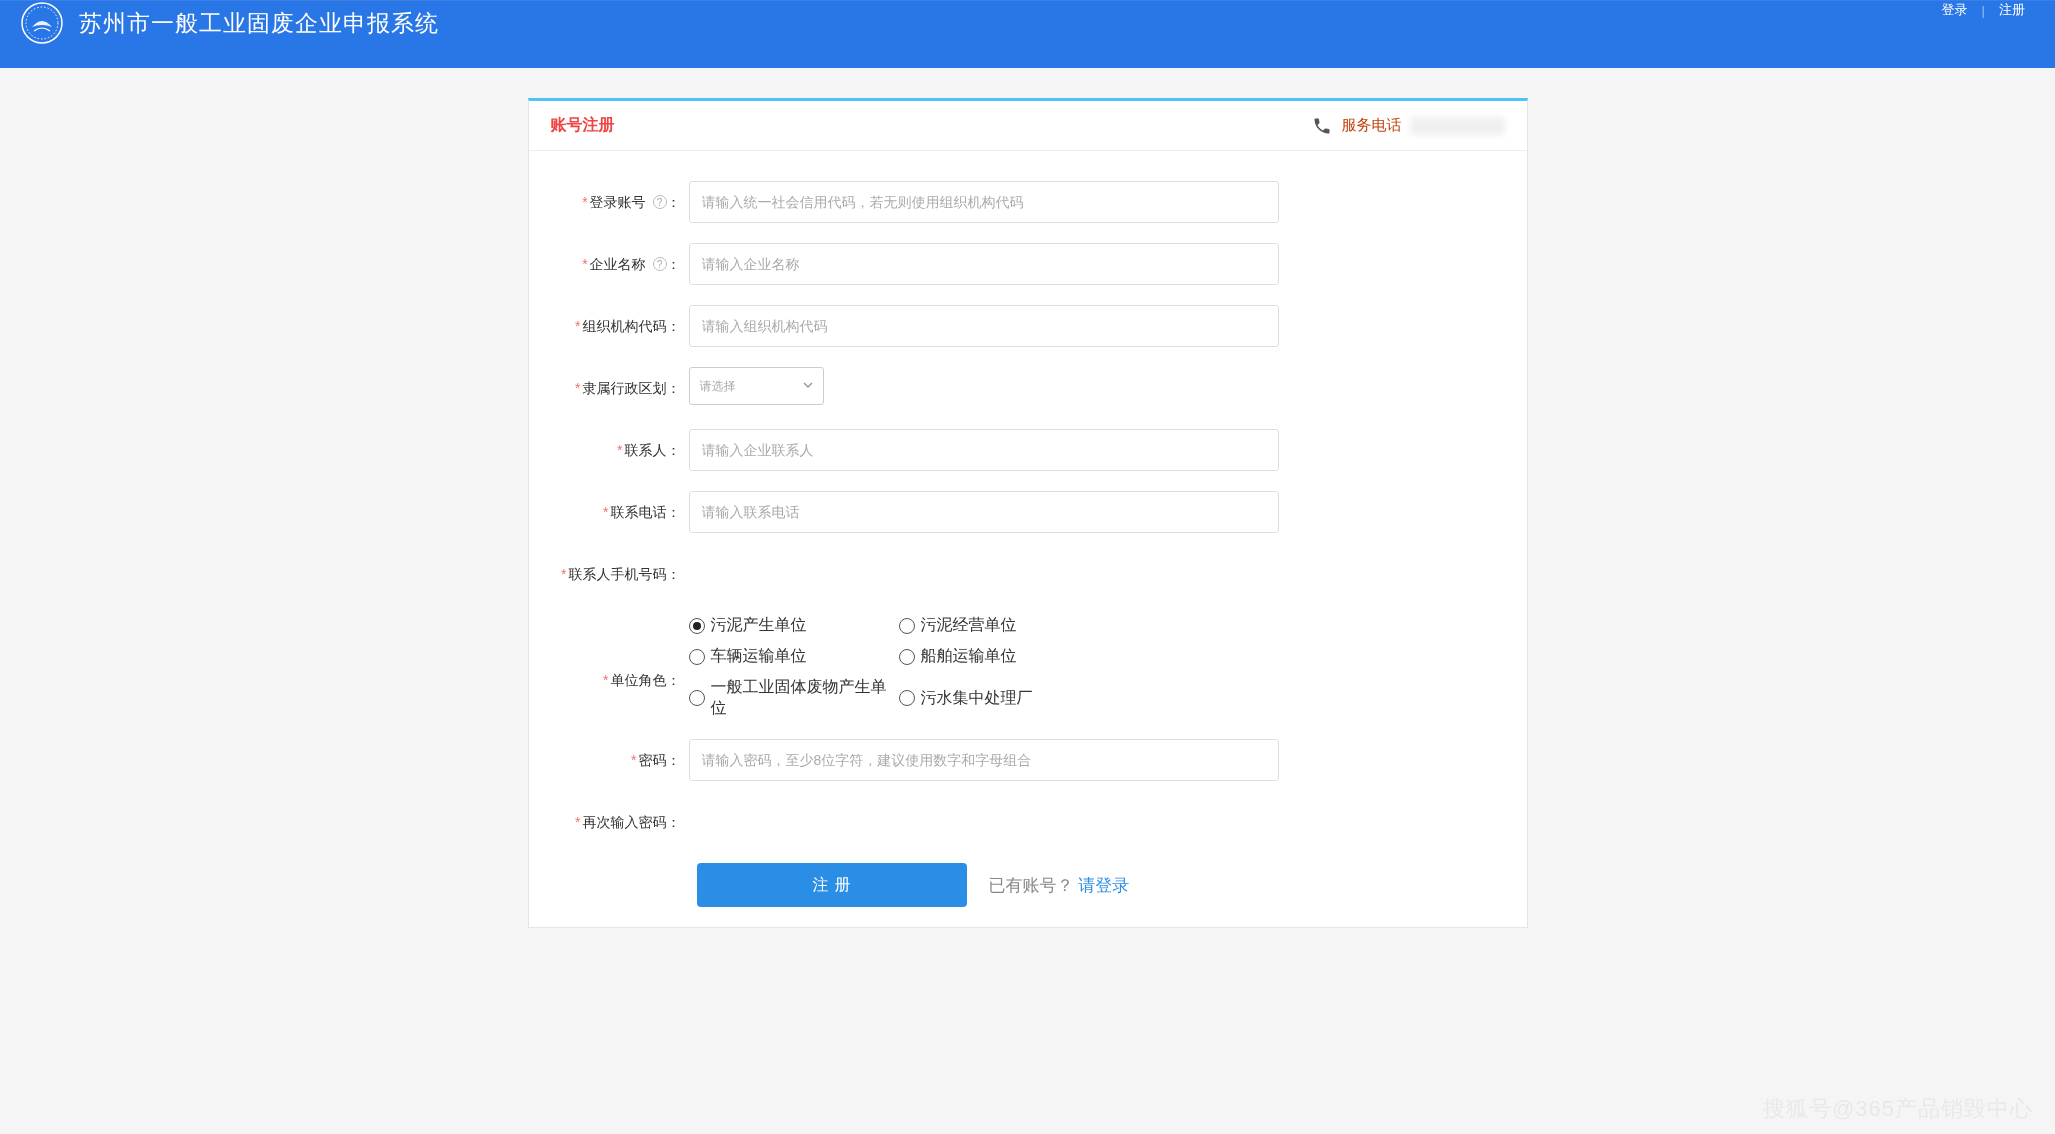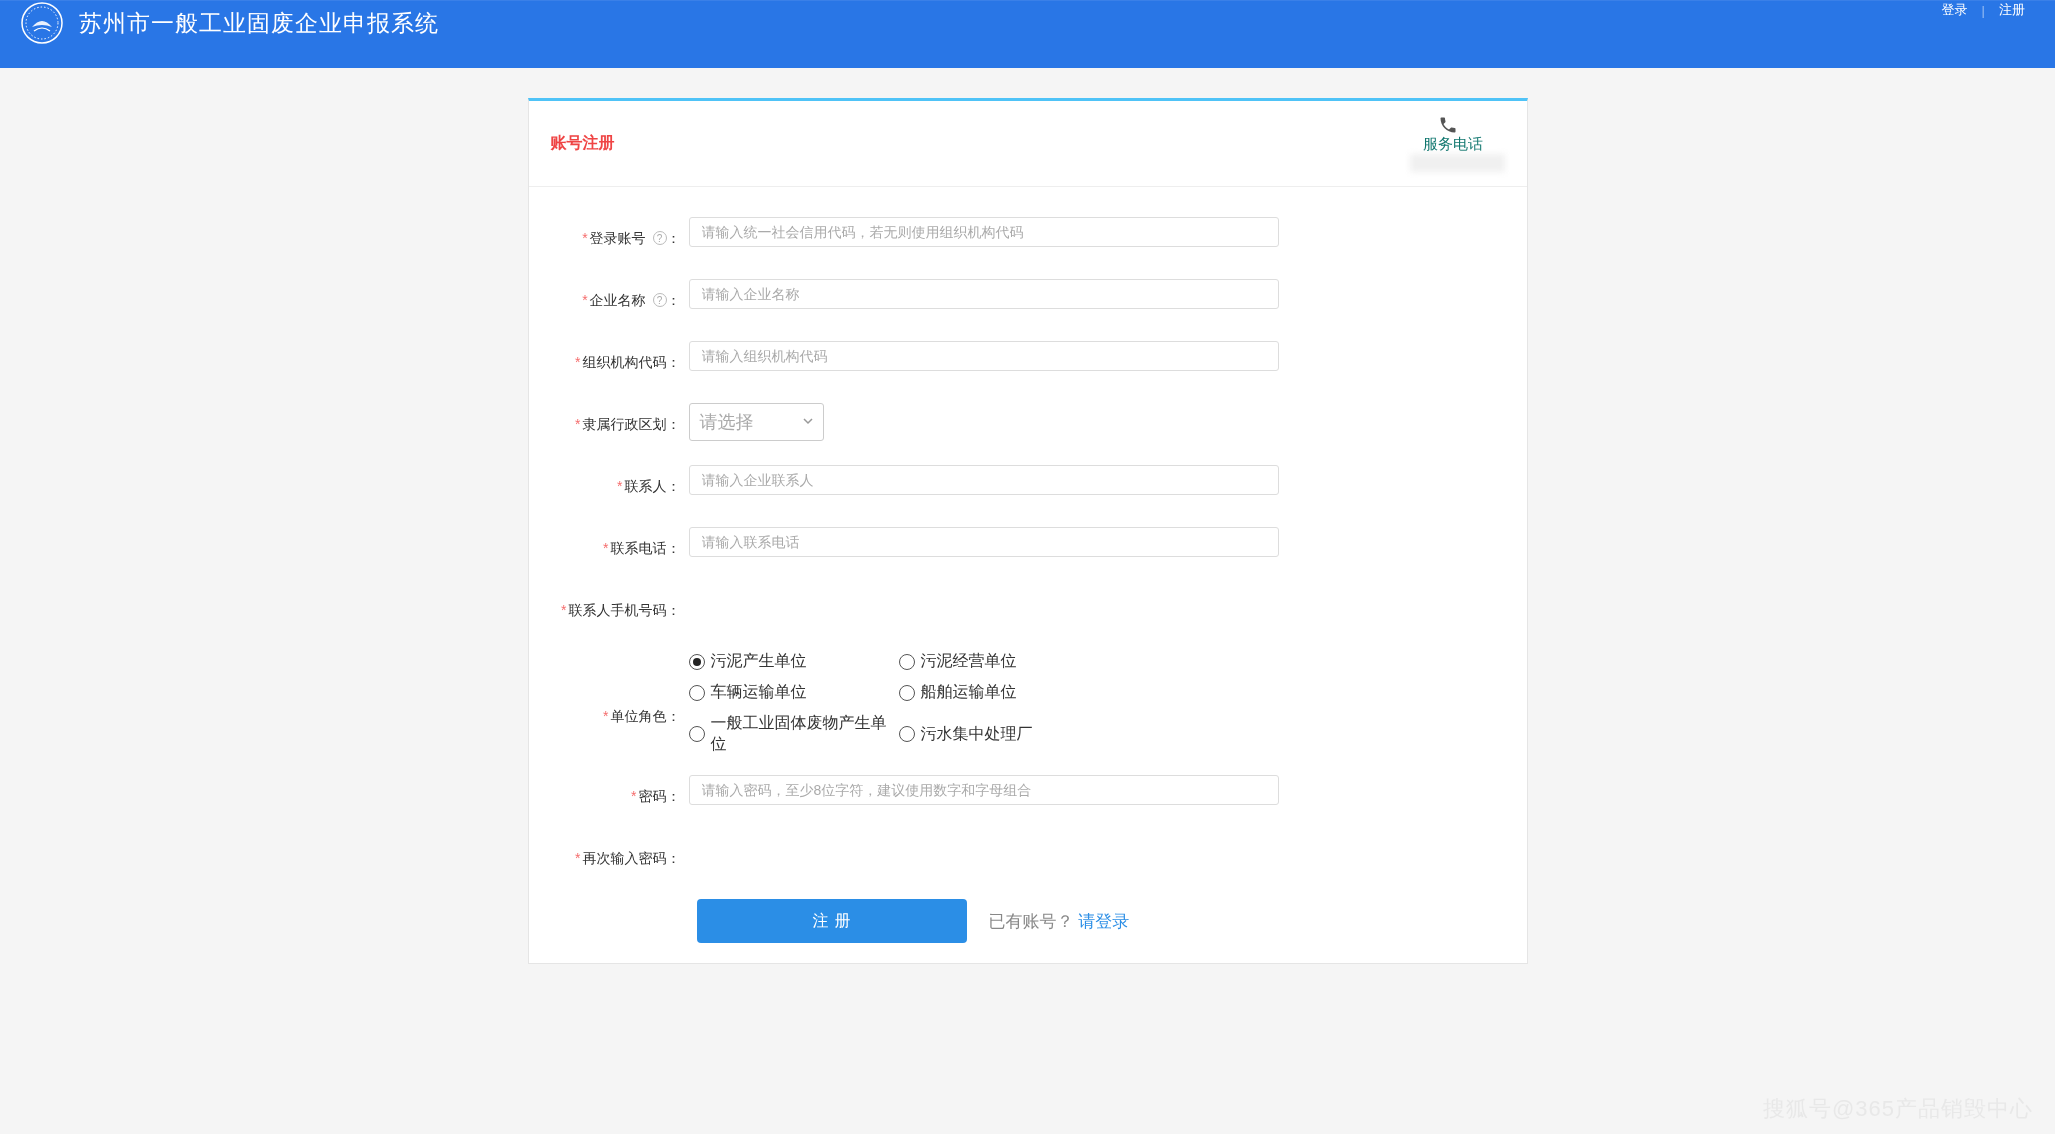--- a/index.html
+++ b/index.html
@@ -10,33 +10,33 @@
 .logo { width: 44px; height: 44px; margin-right: 15px; display:flex; align-items:center; justify-content:center;}
 .logo svg { width:100%; height:100%; }
 .header-title { color: #fff; font-size: 23px; font-weight: 400; letter-spacing: 1px;}
 .header-right { color: #fff; font-size: 13px; display:flex; align-items:center;}
 .header-link { color: #fff; text-decoration: none; cursor: pointer; }
 .header-sep { color: rgba(255,255,255,0.5); margin: 0 14px; }
 
 .container { max-width: 1000px; margin: 30px auto 0; background: #fff; border: 1px solid #e5e5e5; border-top: 3px solid #4fc3f7; }
 .panel-header { padding: 14px 22px; border-bottom: 1px solid #eee; display: flex; justify-content: space-between; align-items: center; }
 .panel-title { font-size: 16px; font-weight: bold; color: #ef4444; }
-.service { display: flex; align-items: center; color: #0f766e; font-size: 15px; flex-direction: column; }
+.service { display: flex; align-items: center; color: #c2410c; font-size: 15px; }
 .phone-icon { margin-right: 10px; display:inline-flex; }
 .service-num { display:inline-block; width:95px; height:18px; background:#f0f0f0; margin-left:8px; filter: blur(3px); }
 
 .form-wrap { padding: 30px 25px 20px 25px; }
 .form-row { display: flex; align-items: flex-start; margin-bottom: 20px; }
 .form-row.radio-row { align-items: center; }
 .form-label { width: 135px; flex: 0 0 135px; text-align: right; color: #333; padding-right: 8px; line-height: 42px; font-size: 14px; }
 .req { color: #f56c6c; margin-right: 2px; }
 .help-icon { display:inline-block; width:14px; height:14px; border:1px solid #bbb; border-radius:50%; color:#aaa; font-size:10px; line-height:13px; text-align:center; margin-left:3px; vertical-align:1px; cursor: pointer;}
-.form-control { width: 590px; height: 30px; border: 1px solid #ddd; border-radius: 3px; padding: 0 12px; font-size: 14px; color: #333; outline: none; }
+.form-control { width: 590px; height: 42px; border: 1px solid #ddd; border-radius: 3px; padding: 0 12px; font-size: 14px; color: #333; outline: none; }
 .form-control::placeholder { color: #aaa; }
-.select-control { width: 135px; height: 38px; border: 1px solid #ccc; border-radius: 3px; padding: 0 30px 0 10px; font-size: 18px; color: #aaa; background: #fff; appearance: none; position:relative; cursor:pointer; display:flex; align-items:center;}
+.select-control { width: 135px; height: 38px; border: 1px solid #ccc; border-radius: 3px; padding: 0 30px 0 10px; font-size: 12px; color: #aaa; background: #fff; appearance: none; position:relative; cursor:pointer; display:flex; align-items:center;}
 .select-wrap { position: relative; display:inline-block; }
 .select-arrow { position:absolute; right:10px; top:50%; transform:translateY(-50%); pointer-events:none; color:#aaa; }
 
 .radio-block { display: grid; grid-template-columns: 210px 210px; row-gap: 10px; column-gap: 0; padding-top:0; }
 .radio-item { display: flex; align-items: center; cursor: pointer; font-size: 16px; color: #333; }
 .radio-dot { width:16px; height:16px; border:1.5px solid #555; border-radius:50%; margin-right:6px; display:inline-flex; align-items:center; justify-content:center; flex-shrink:0;}
 .radio-dot.checked::after { content:""; width:8px; height:8px; background:#222; border-radius:50%; display:block; }
 
 .submit-row { display:flex; align-items:center; margin-top: 8px; }
 .btn-submit { width: 270px; height: 44px; background: #2b8ee6; color:#fff; border:none; border-radius:4px; font-size:16px; cursor:pointer; margin-left: 143px; letter-spacing:6px; padding-left:6px;}

